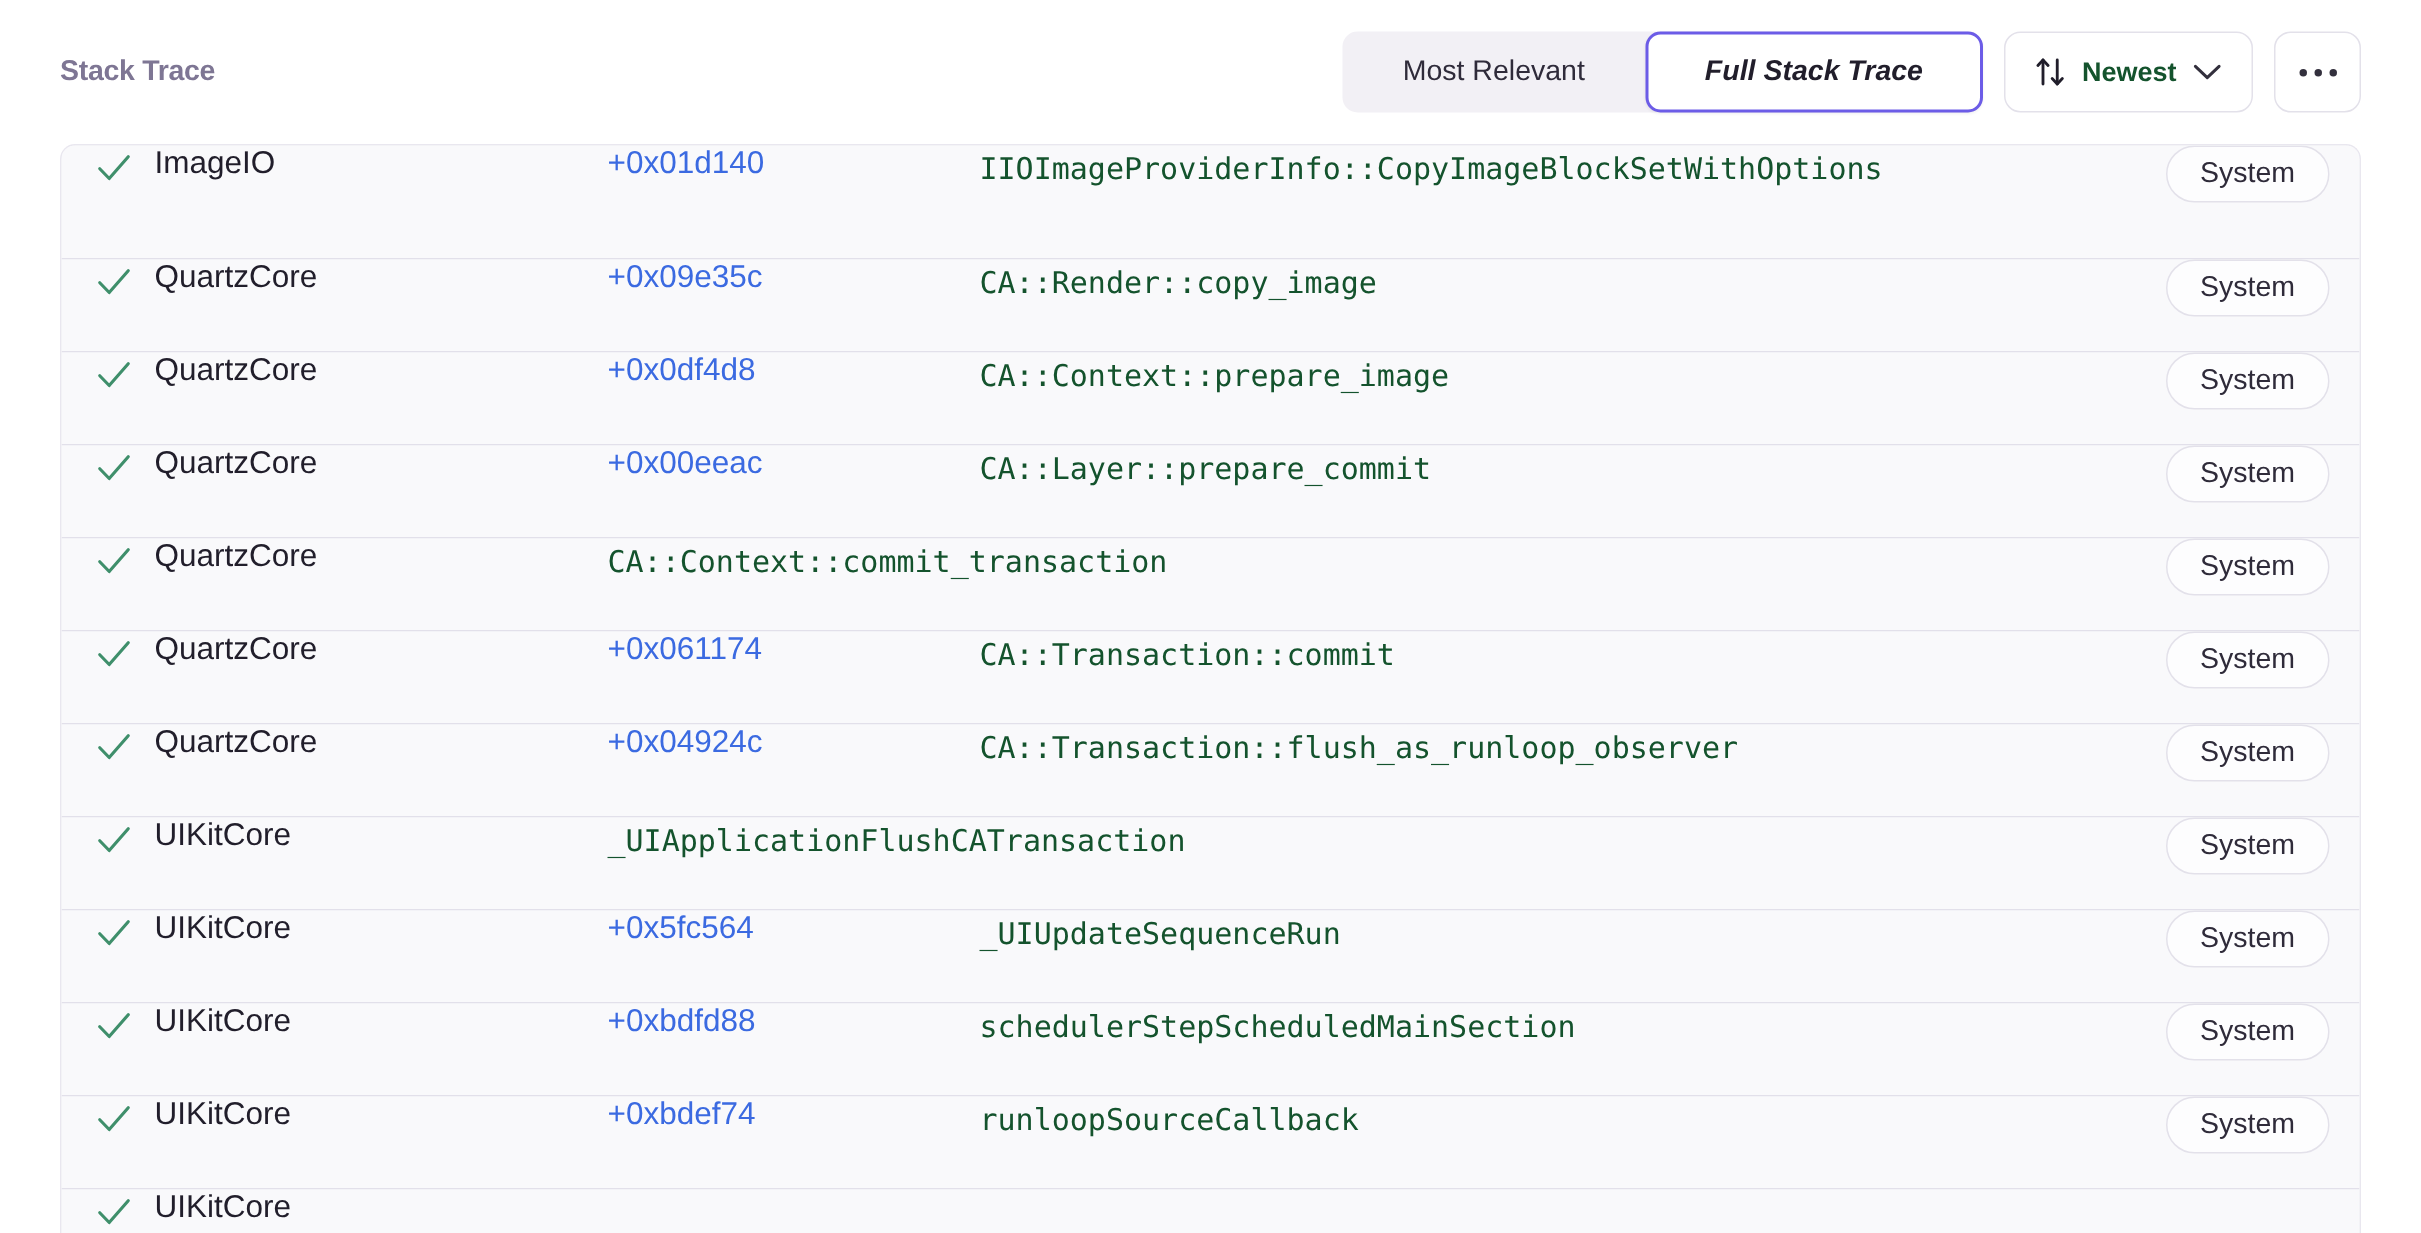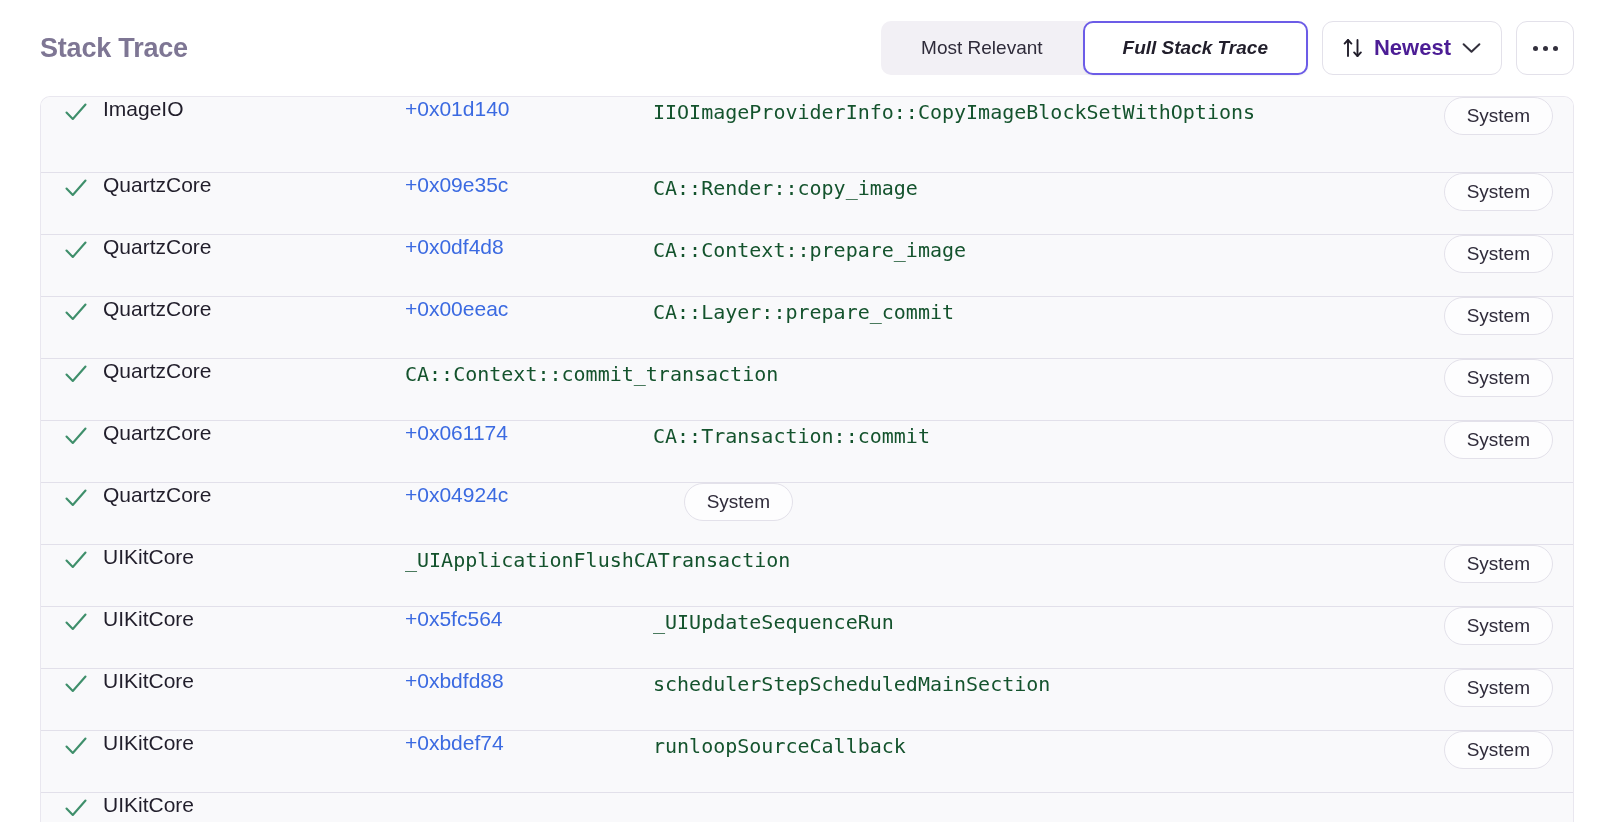--- a/index.html
+++ b/index.html
@@ -23,21 +23,21 @@
   
   .header {
     height: 96px;
     display: flex;
     align-items: center;
     justify-content: space-between;
     padding: 0 40px 0 40px;
   }
 
   .page-title {
-    font-size: 27px;
+    font-size: 19px;
     font-weight: 700;
     color: #7e7694;
     letter-spacing: -0.2px;
     white-space: nowrap;
   }
 
   .header-controls {
     display: flex;
     align-items: center;
     gap: 14px;
@@ -80,23 +80,23 @@
   
   .sort-button {
     display: flex;
     align-items: center;
     gap: 11px;
     height: 54px;
     padding: 0 20px;
     background: #ffffff;
     border: 1.5px solid #e3e1ea;
     border-radius: 11px;
-    font-size: 22px;
+    font-size: 18px;
     font-weight: 700;
-    color: #4c1d95;
+    color: #14532d;
     cursor: pointer;
     white-space: nowrap;
   }
 
   .sort-icon {
     display: inline-flex;
     align-items: center;
     color: #211e2b;
   }
 
@@ -353,20 +353,21 @@
     <div class="frame-row">
       <div class="col-check">
         <span>
           <svg class="check-icon" width="30" height="30" viewBox="0 0 30 30" fill="none" stroke="#3f8f6b" stroke-width="2.1" stroke-linecap="round" stroke-linejoin="round">
             <path d="M5.5 15.5 L11.8 22 L24.5 7.5"></path>
           </svg>
         </span>
       </div>
       <div class="col-binary">QuartzCore</div>
       <div class="col-offset">+0x04924c</div>
+      <div class="col-symbol">CA::Transaction::flush_as_runloop_observer</div>
       <div class="col-badge">
         <span class="badge">System</span>
       </div>
     </div>
 
     <div class="frame-row">
       <div class="col-check">
         <span>
           <svg class="check-icon" width="30" height="30" viewBox="0 0 30 30" fill="none" stroke="#3f8f6b" stroke-width="2.1" stroke-linecap="round" stroke-linejoin="round">
             <path d="M5.5 15.5 L11.8 22 L24.5 7.5"></path>

